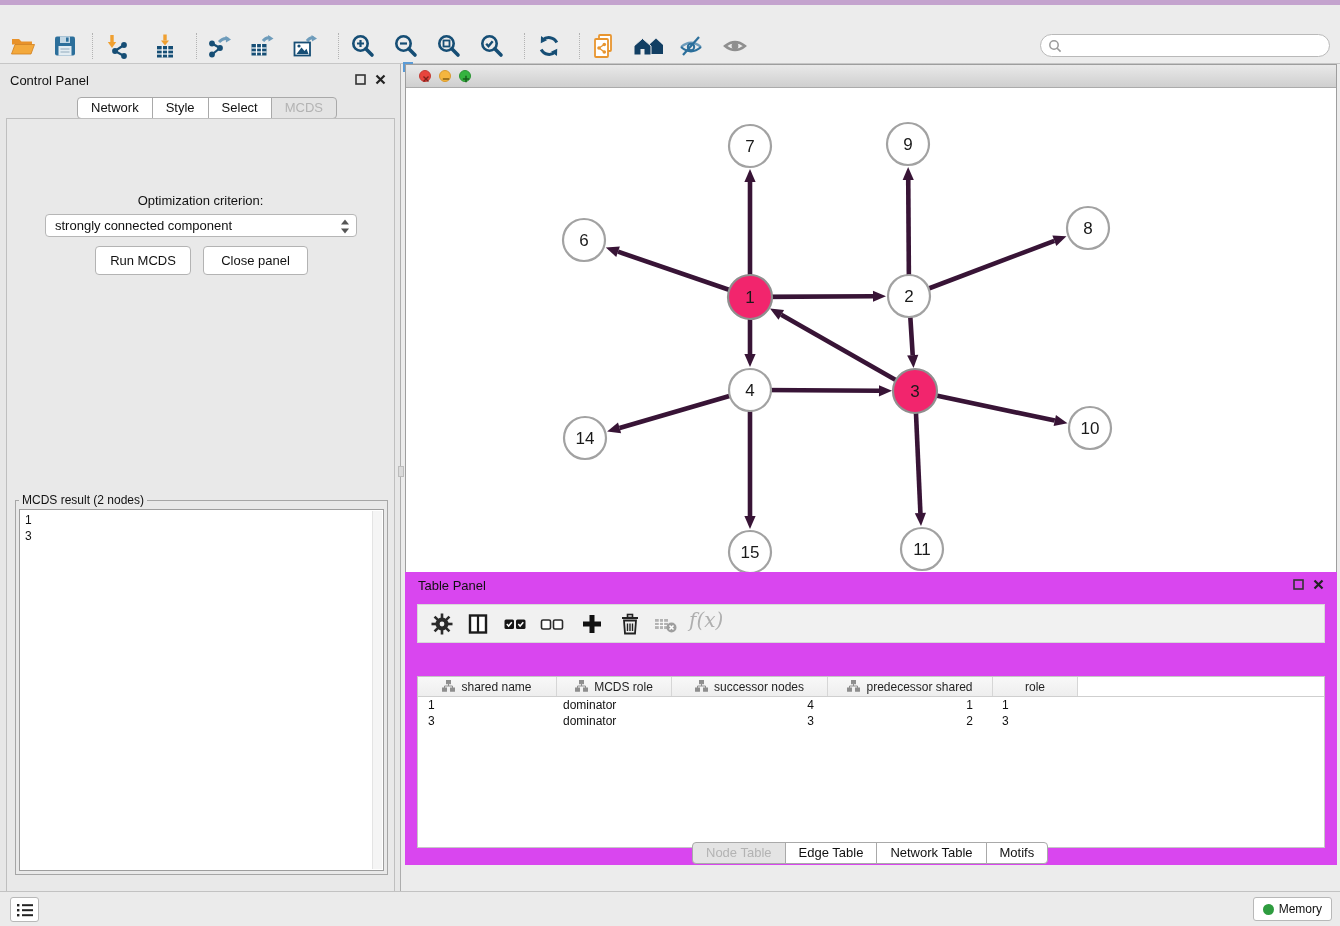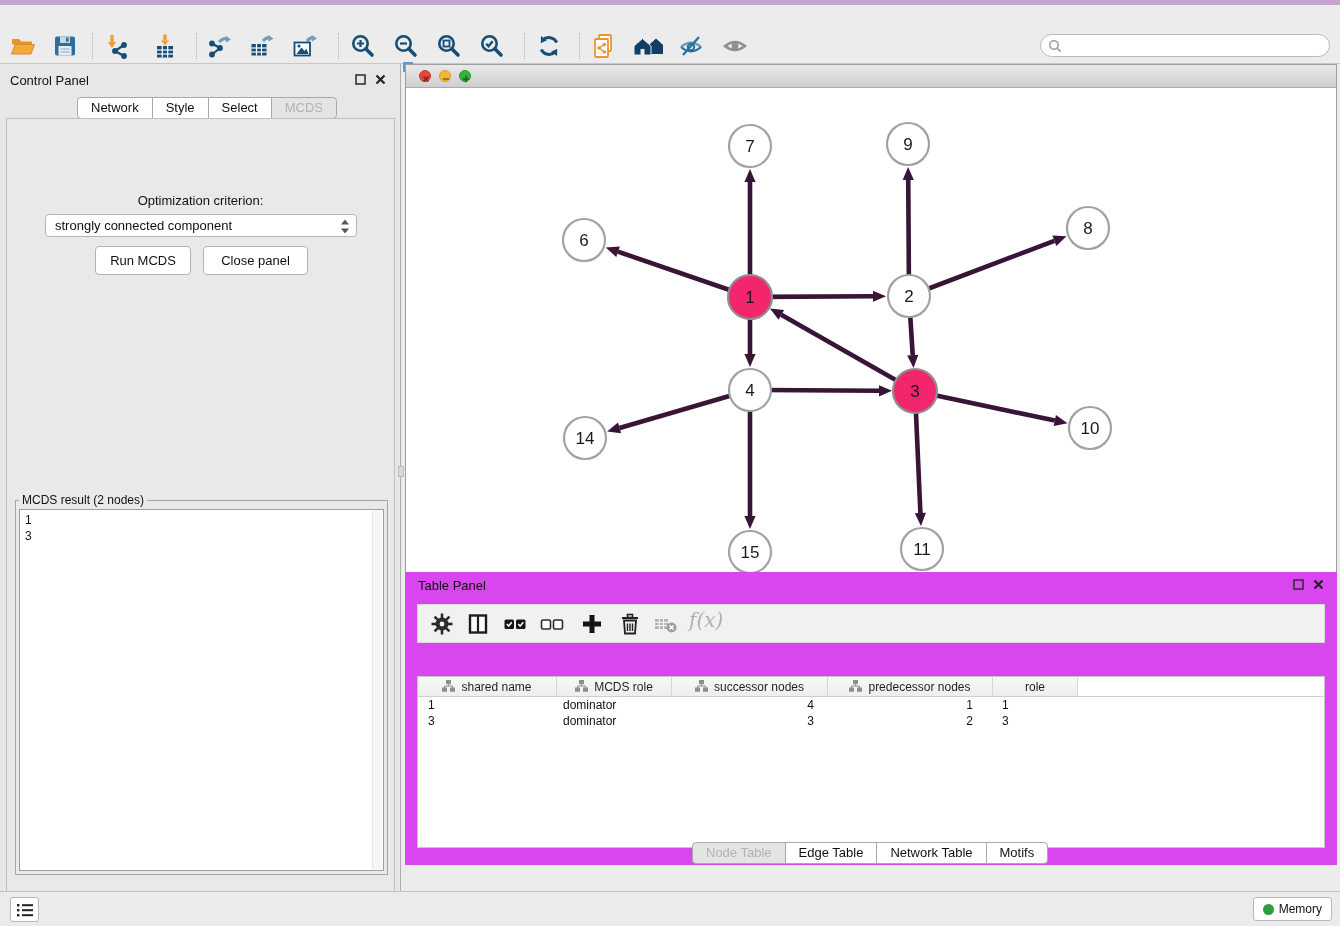--- a/index.html
+++ b/index.html
@@ -432,21 +432,21 @@
         </div>
         <div class="th" style="width:165px">
           <svg width="13" height="13" viewBox="0 0 13 13">
               <g fill="#8E8E8E" stroke="#8E8E8E" stroke-width="1">
                 <rect x="4.5" y="0.5" width="4" height="3.2"></rect>
                 <path d="M6.5 3.7 V6 M2.5 6 H10.5 M2.5 6 V8 M10.5 6 V8" fill="none"></path>
                 <rect x="0.5" y="8" width="4" height="3.2"></rect>
                 <rect x="8.5" y="8" width="4" height="3.2"></rect>
               </g>
             </svg>
-          <span>predecessor nodes</span>
+          <span>predecessor shared</span>
         </div>
         <div class="th" style="width:85px">
           <span>role</span>
         </div>
         <div style="flex:1;background:#fff"></div>
       </div>
       <div class="trow">
         <div class="td" style="width:139px;padding-left:10px">1</div>
         <div class="td" style="width:115px;padding-left:6px">dominator</div>
         <div class="td" style="width:156px;padding-right:14px;text-align:right">4</div>

